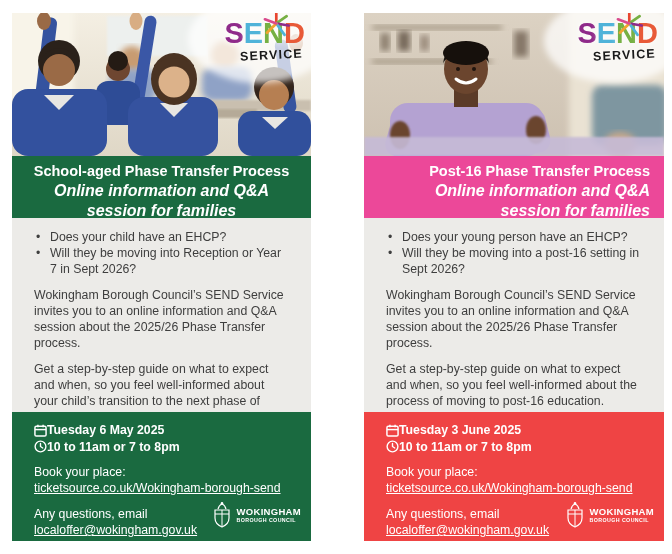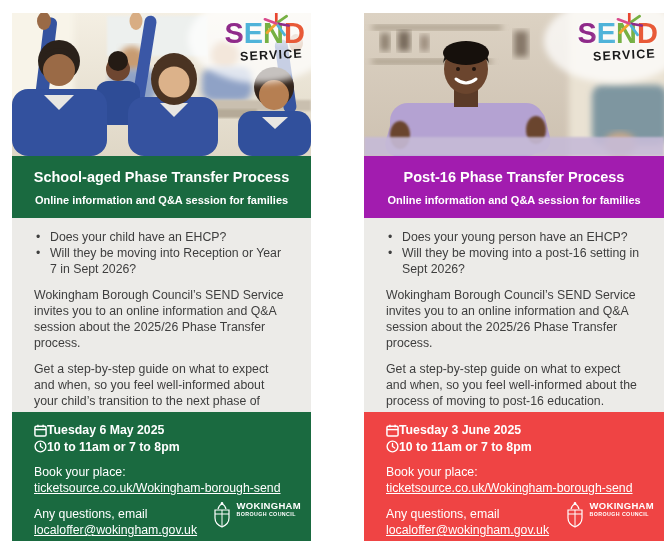--- a/index.html
+++ b/index.html
@@ -15,39 +15,39 @@
   
   .send-logo{position:absolute;top:6px;right:6px;width:104px;text-align:right;}
   .send-word{position:relative;display:inline-flex;font-size:29px;font-weight:bold;line-height:1;
              letter-spacing:0px;text-shadow:0 0 6px rgba(255,255,255,.9);}
   .send-burst{position:absolute;top:-9px;right:-12px;width:28px;height:28px;}
   .send-service{font-size:12.5px;font-weight:bold;color:#1A1A1A;letter-spacing:1.2px;
                 transform:rotate(-3deg);margin-top:1px;padding-right:2px;}
 
   
   .band{height:62px;color:#FFF;text-align:center;padding:6px 14px 0;box-sizing:border-box;}
-  .band h1{margin:6px;font-size:14.5px;font-weight:bold;line-height:1.3;white-space:nowrap;}
-  .band h2{margin:0;font-size:11px;font-weight:bold;line-height:1.28;}
+  .band h1{margin:0;font-size:14.5px;font-weight:bold;line-height:1.3;white-space:nowrap;}
+  .band h2{margin:0;font-size:16px;font-weight:bold;line-height:1.28;font-style:italic;}
 
   
   .bodytext{height:249px;box-sizing:border-box;padding:12px 20px 0 22px;
             color:#3E3E3E;font-size:12.3px;line-height:1.3;}
   .bullets{list-style:none;margin:0 0 10px;padding:0;}
   .bullets li{position:relative;padding-left:16px;margin:0;}
   .bullets li::before{content:"•";position:absolute;left:2px;top:0;}
   .bodytext p{margin:0 0 10px;}
 
   
   .footerband{position:absolute;left:0;bottom:0;width:100%;height:129px;box-sizing:border-box;
               color:#FFF;padding:10px 12px 0 22px;font-size:12.3px;}
   .frow{display:flex;align-items:center;font-weight:bold;line-height:1.35;}
   .frow svg{flex:0 0 auto;display:block;}
   .fblock{margin-top:10px;line-height:1.3;}
   .linktext{color:#FFF;text-decoration:underline;cursor:pointer;}
-  .council{position:absolute;right:10px;bottom:12px;display:flex;align-items:flex-start;gap:4px;}
+  .council{position:absolute;right:10px;bottom:12px;display:flex;align-items:center;gap:4px;}
   .council .cname{font-size:9.5px;font-weight:bold;letter-spacing:.3px;line-height:1.1;}
   .council .csub{font-size:5.3px;font-weight:bold;letter-spacing:.4px;line-height:1.2;}
 </style>
 </head>
 <body>
 
 <div class="canvas">
 
   <article class="flyer left">
     <div class="photo">
@@ -230,21 +230,21 @@
               <line x1="14" y1="13" x2="22" y2="24" stroke="#4FB3D9"></line>
               <line x1="14" y1="13" x2="5" y2="22" stroke="#F0A32F"></line>
               <line x1="14" y1="13" x2="3" y2="9" stroke="#D94A8C"></line>
             </g>
           </svg>
         </span>
         <div class="send-service">SERVICE</div>
       </div>
     </div>
 
-    <header class="band" style="background-color: #a21caf;">
+    <header class="band" style="background-color: #ec4899; text-align: right;">
       <h1>Post-16 Phase Transfer Process</h1>
       <h2>Online information and Q&amp;A session for families</h2>
     </header>
 
     <section class="bodytext">
       <ul class="bullets">
         <li>Does your young person have an EHCP?</li>
         <li>Will they be moving into a post-16 setting in Sept 2026?</li>
       </ul>
       <p>Wokingham Borough Council’s SEND Service invites you to an online information and Q&amp;A session about the 2025/26 Phase Transfer process.</p>

